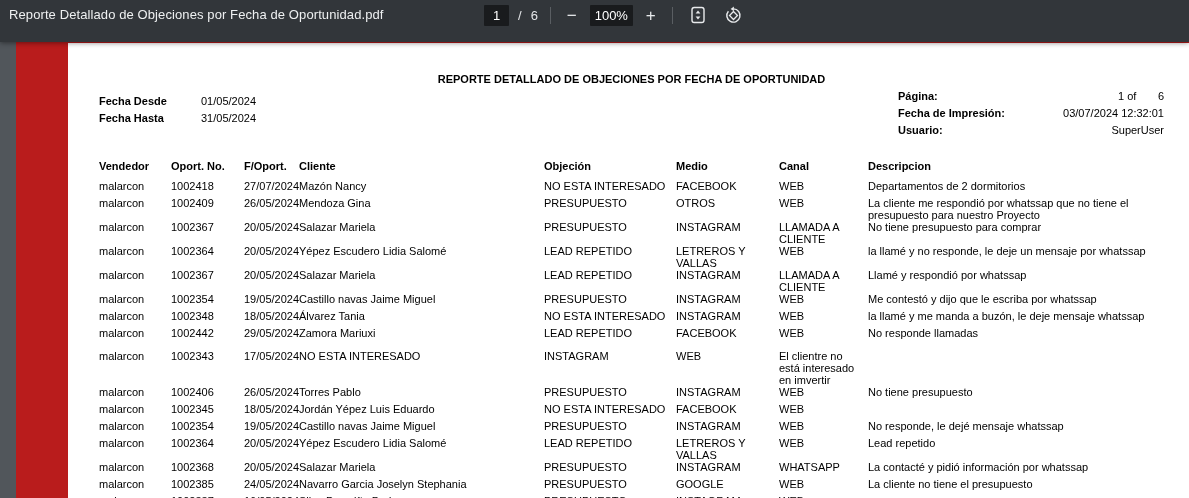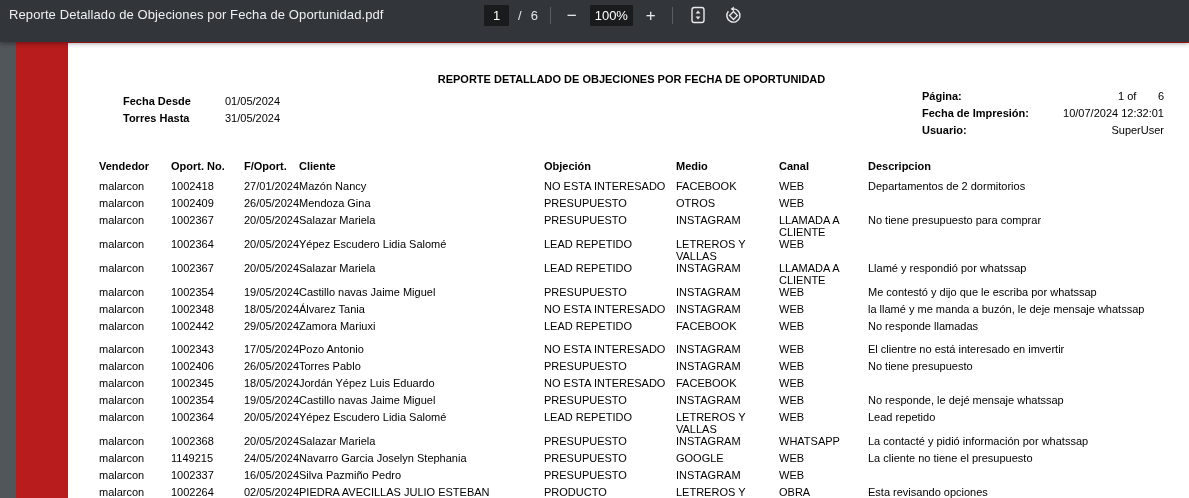--- a/index.html
+++ b/index.html
@@ -31,21 +31,21 @@
                   background:#53575b; border-radius:6px; }
 
   
   .page { position:absolute; left:52px; top:1px; width:1123px; height:600px;
           background:#fff; color:#000; font-size:11px; line-height:12px;
           padding:30px 27px 0 31px; }
 
   .doc-title { text-align:center; font-weight:bold; font-size:11px; }
 
   .doc-head { position:relative; margin-top:10px; height:58px; }
-  .meta-row { display:flex; height:17px; align-items:flex-start;margin-left:24px; }
+  .meta-row { display:flex; height:17px; align-items:flex-start; }
   .meta-label { font-weight:bold; width:102px; }
   .meta-right { position:absolute; right:0; top:-5px; width:266px; }
   .meta-right .meta-row { justify-content:space-between; }
   .meta-right .meta-label { width:auto; }
   .pagina-vals { display:flex; width:46px; justify-content:space-between; }
 
   
   .rtable { margin-top:7px; }
   .trow { display:grid; grid-template-columns:72px 73px 55px 245px 132px 103px 89px 1fr;
           min-height:17px; align-items:start; }
@@ -94,35 +94,35 @@
 
   <div class="page">
     <div class="doc-title">REPORTE DETALLADO DE OBJECIONES POR FECHA DE OPORTUNIDAD</div>
 
     <div class="doc-head">
       <div class="meta-row">
         <span class="meta-label">Fecha Desde</span>
         <span>01/05/2024</span>
       </div>
       <div class="meta-row">
-        <span class="meta-label">Torres Hasta</span>
+        <span class="meta-label">Fecha Hasta</span>
         <span>31/05/2024</span>
       </div>
 
       <div class="meta-right">
         <div class="meta-row">
           <span class="meta-label">Página:</span>
           <span class="pagina-vals">
             <span>1 of</span>
             <span>6</span>
           </span>
         </div>
         <div class="meta-row">
           <span class="meta-label">Fecha de Impresión:</span>
-          <span>10/07/2024 12:32:01</span>
+          <span>03/07/2024 12:32:01</span>
         </div>
         <div class="meta-row">
           <span class="meta-label">Usuario:</span>
           <span>SuperUser</span>
         </div>
       </div>
     </div>
 
     <div class="rtable">
       <div class="trow thead" id="thead-row">
@@ -131,51 +131,53 @@
           <div class="cell">F/Oport.</div>
           <div class="cell">Cliente</div>
           <div class="cell">Objeción</div>
           <div class="cell">Medio</div>
           <div class="cell">Canal</div>
           <div class="cell">Descripcion</div>
         </div>
       <div id="tbody" style="display:contents"><div class="trow">
             <div class="cell">malarcon</div>
             <div class="cell">1002418</div>
-            <div class="cell">27/01/2024</div>
+            <div class="cell">27/07/2024</div>
             <div class="cell">Mazón Nancy</div>
             <div class="cell">NO ESTA INTERESADO</div>
             <div class="cell">FACEBOOK</div>
             <div class="cell">WEB</div>
             <div class="cell">Departamentos de 2 dormitorios</div>
           </div><div class="trow">
             <div class="cell">malarcon</div>
             <div class="cell">1002409</div>
             <div class="cell">26/05/2024</div>
             <div class="cell">Mendoza Gina</div>
             <div class="cell">PRESUPUESTO</div>
             <div class="cell">OTROS</div>
             <div class="cell">WEB</div>
+            <div class="cell">La cliente me respondió por whatssap que no tiene el presupuesto para nuestro Proyecto</div>
           </div><div class="trow">
             <div class="cell">malarcon</div>
             <div class="cell">1002367</div>
             <div class="cell">20/05/2024</div>
             <div class="cell">Salazar Mariela</div>
             <div class="cell">PRESUPUESTO</div>
             <div class="cell">INSTAGRAM</div>
             <div class="cell">LLAMADA A CLIENTE</div>
             <div class="cell">No tiene presupuesto para comprar</div>
           </div><div class="trow">
             <div class="cell">malarcon</div>
             <div class="cell">1002364</div>
             <div class="cell">20/05/2024</div>
             <div class="cell">Yépez Escudero Lidia Salomé</div>
             <div class="cell">LEAD REPETIDO</div>
             <div class="cell">LETREROS Y VALLAS</div>
             <div class="cell">WEB</div>
+            <div class="cell">la llamé y no responde, le deje un mensaje por whatssap</div>
           </div><div class="trow">
             <div class="cell">malarcon</div>
             <div class="cell">1002367</div>
             <div class="cell">20/05/2024</div>
             <div class="cell">Salazar Mariela</div>
             <div class="cell">LEAD REPETIDO</div>
             <div class="cell">INSTAGRAM</div>
             <div class="cell">LLAMADA A CLIENTE</div>
             <div class="cell">Llamé y respondió por whatssap</div>
           </div><div class="trow">
@@ -202,21 +204,20 @@
             <div class="cell">29/05/2024</div>
             <div class="cell">Zamora Mariuxi</div>
             <div class="cell">LEAD REPETIDO</div>
             <div class="cell">FACEBOOK</div>
             <div class="cell">WEB</div>
             <div class="cell">No responde llamadas</div>
           </div><div class="trow">
             <div class="cell">malarcon</div>
             <div class="cell">1002343</div>
             <div class="cell">17/05/2024</div>
-            <div class="cell">Pozo Antonio</div>
             <div class="cell">NO ESTA INTERESADO</div>
             <div class="cell">INSTAGRAM</div>
             <div class="cell">WEB</div>
             <div class="cell">El clientre no está interesado en imvertir</div>
           </div><div class="trow">
             <div class="cell">malarcon</div>
             <div class="cell">1002406</div>
             <div class="cell">26/05/2024</div>
             <div class="cell">Torres Pablo</div>
             <div class="cell">PRESUPUESTO</div>
@@ -253,21 +254,21 @@
             <div class="cell">malarcon</div>
             <div class="cell">1002368</div>
             <div class="cell">20/05/2024</div>
             <div class="cell">Salazar Mariela</div>
             <div class="cell">PRESUPUESTO</div>
             <div class="cell">INSTAGRAM</div>
             <div class="cell">WHATSAPP</div>
             <div class="cell">La contacté y pidió información por whatssap</div>
           </div><div class="trow">
             <div class="cell">malarcon</div>
-            <div class="cell">1149215</div>
+            <div class="cell">1002385</div>
             <div class="cell">24/05/2024</div>
             <div class="cell">Navarro Garcia Joselyn Stephania</div>
             <div class="cell">PRESUPUESTO</div>
             <div class="cell">GOOGLE</div>
             <div class="cell">WEB</div>
             <div class="cell">La cliente no tiene el presupuesto</div>
           </div><div class="trow">
             <div class="cell">malarcon</div>
             <div class="cell">1002337</div>
             <div class="cell">16/05/2024</div>

